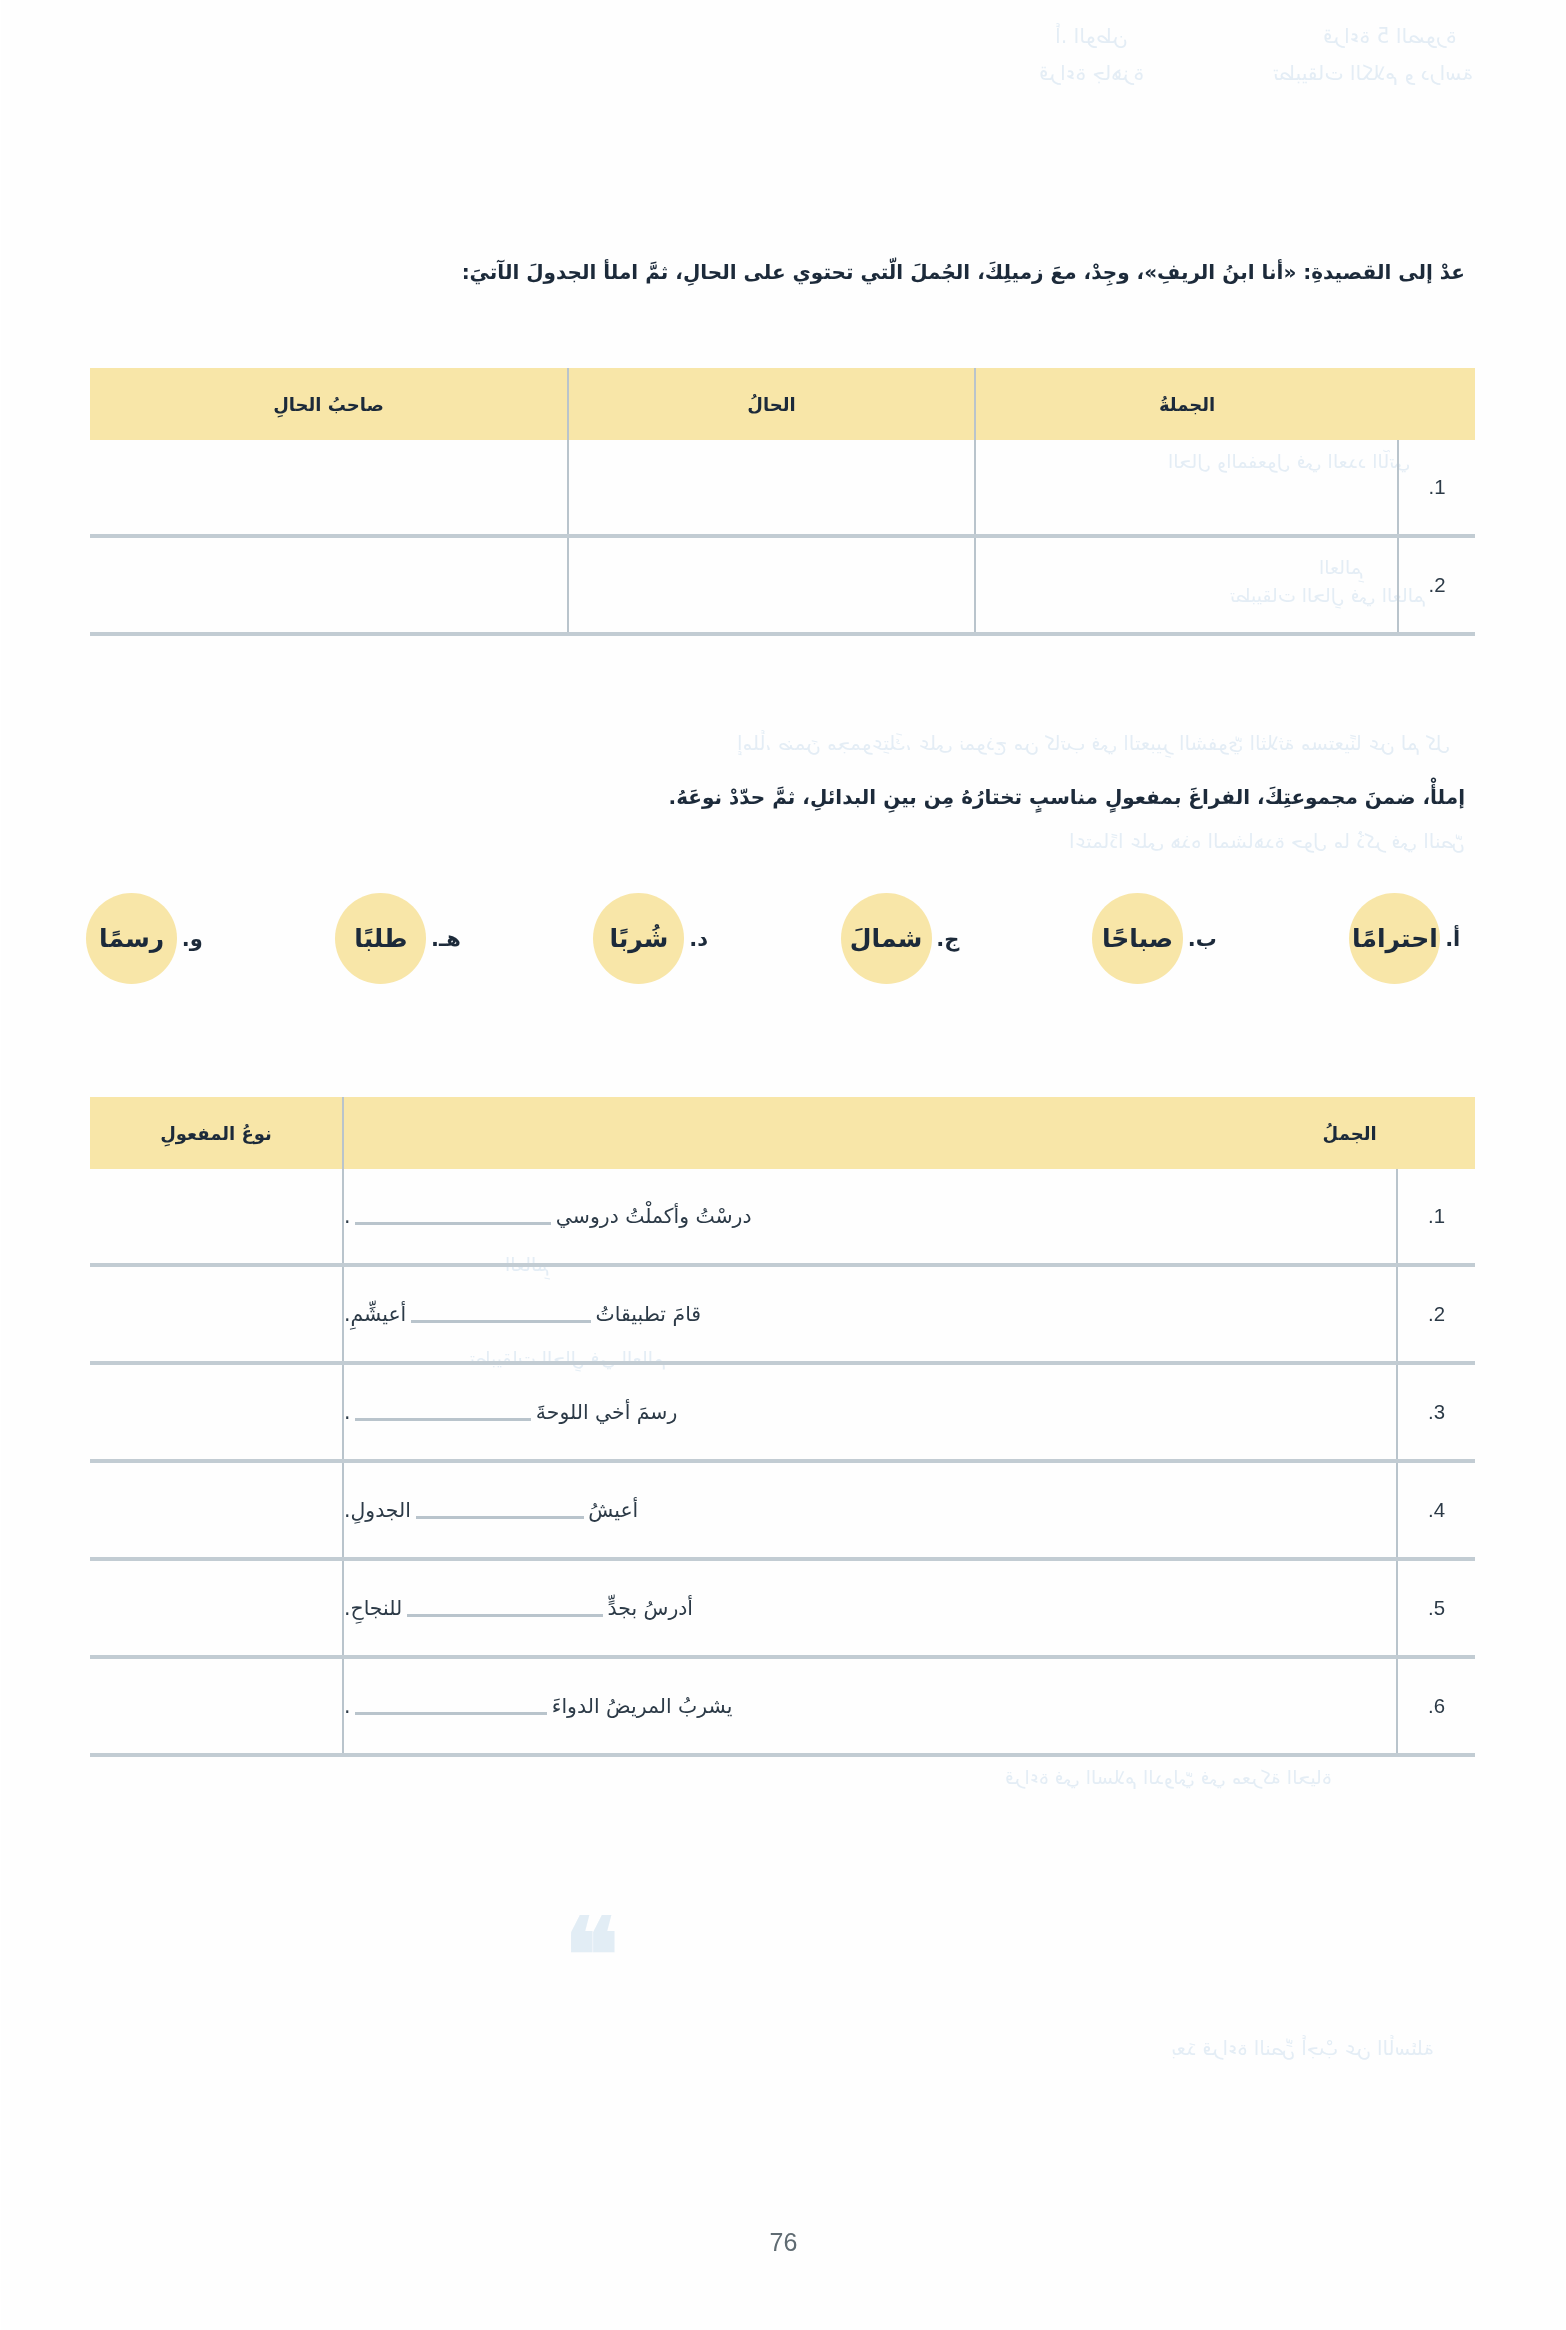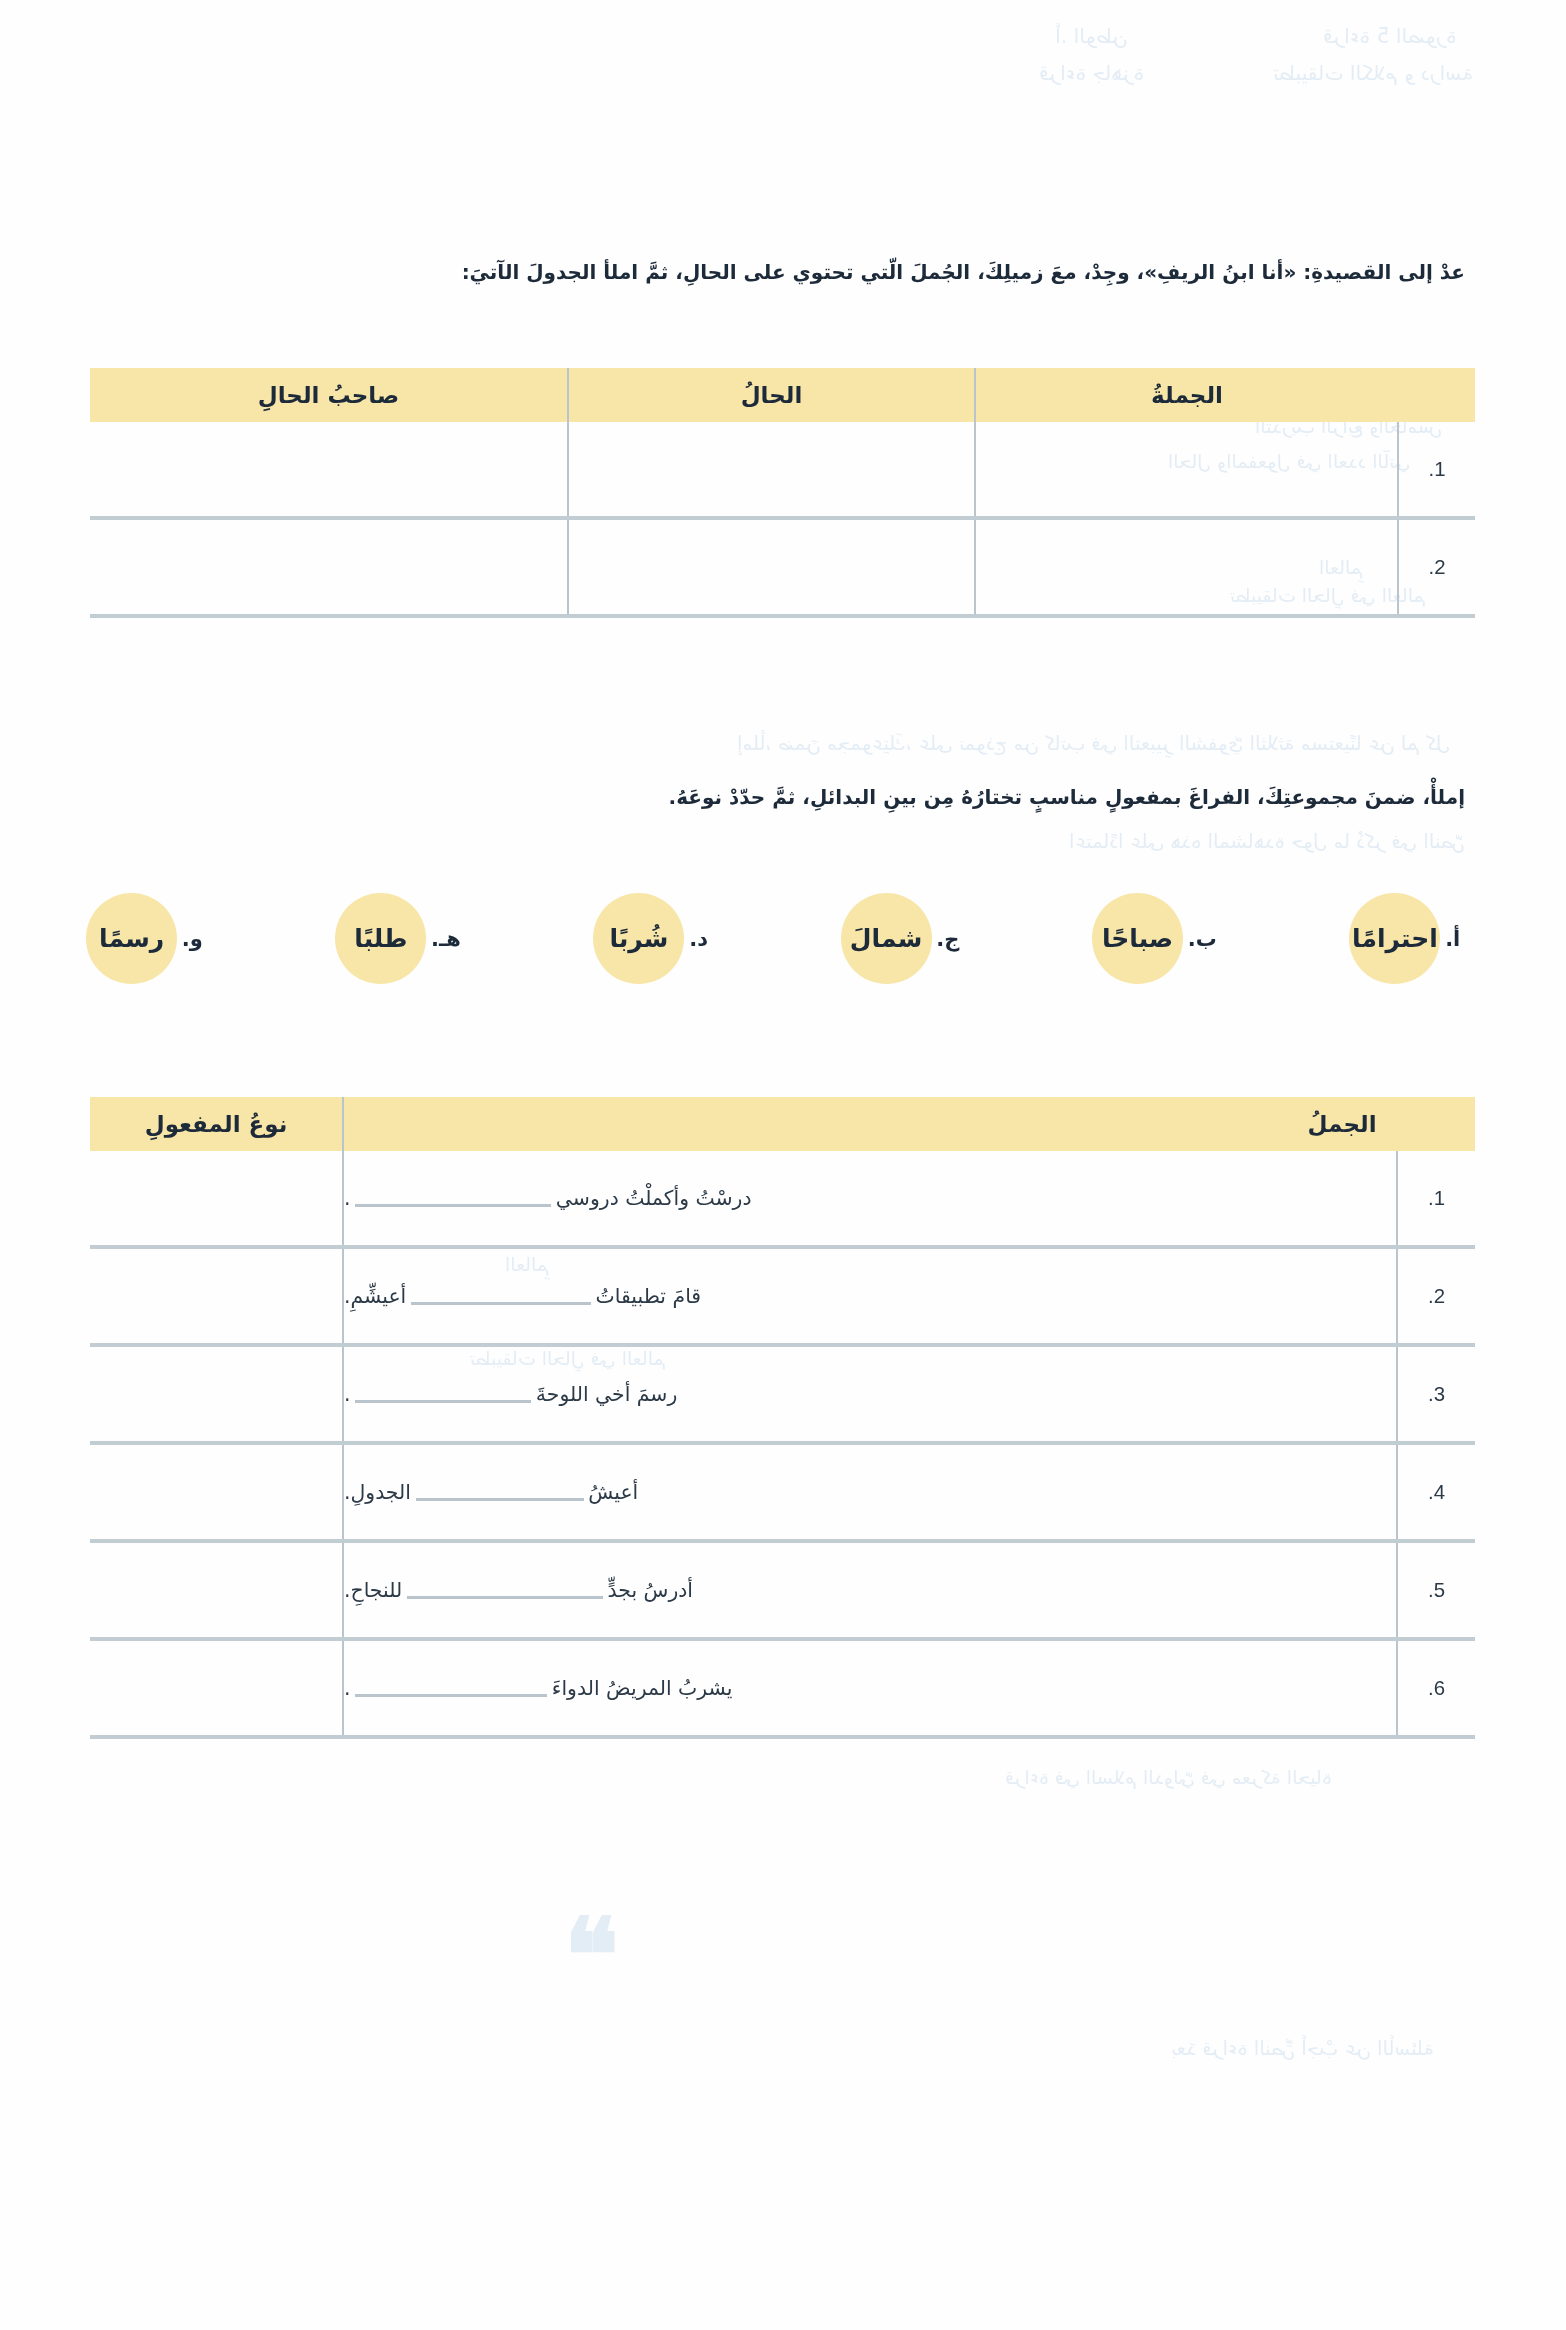--- a/index.html
+++ b/index.html
@@ -56,23 +56,23 @@
   
   table.wk {
     position: absolute;
     border-collapse: collapse;
     table-layout: fixed;
     direction: rtl;
   }
   table.wk th {
     background: #f8e6a8;
     color: #1c2a3a;
-    font-size: 23px;
-    font-weight: bold;
-    height: 54px;
+    font-size: 18px;
+    font-weight: bold;
+    height: 72px;
     vertical-align: middle;
     border-left: 2.3px solid #b9c4cc;
     padding: 0;
   }
   table.wk th:last-child { border-left: none; }
   table.wk th.num-col { background: #f8e6a8; border-left: none; }
 
   table.wk td {
     border-left: 2.3px solid #b9c4cc;
     border-bottom: 4.7px solid #c2ccd3;
@@ -308,15 +308,16 @@
           <td></td>
         </tr>
         <tr>
           <td class="num-cell">.6</td>
           <td class="sentence"><span>يشربُ المريضُ الدواءَ</span><span class="blank" style="width: 192px;"></span><span>.</span></td>
           <td></td>
         </tr>
       </tbody>
   </table>
 
+  <div class="page-number" style="top:2228px;">76</div>
 
 </div>
 
 
 </body></html>

